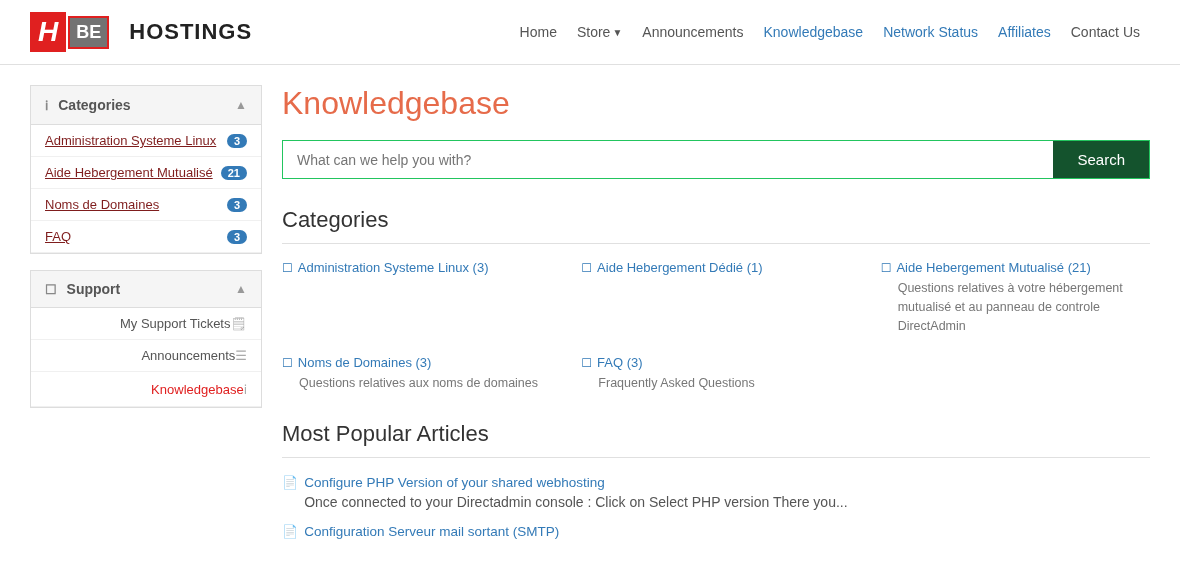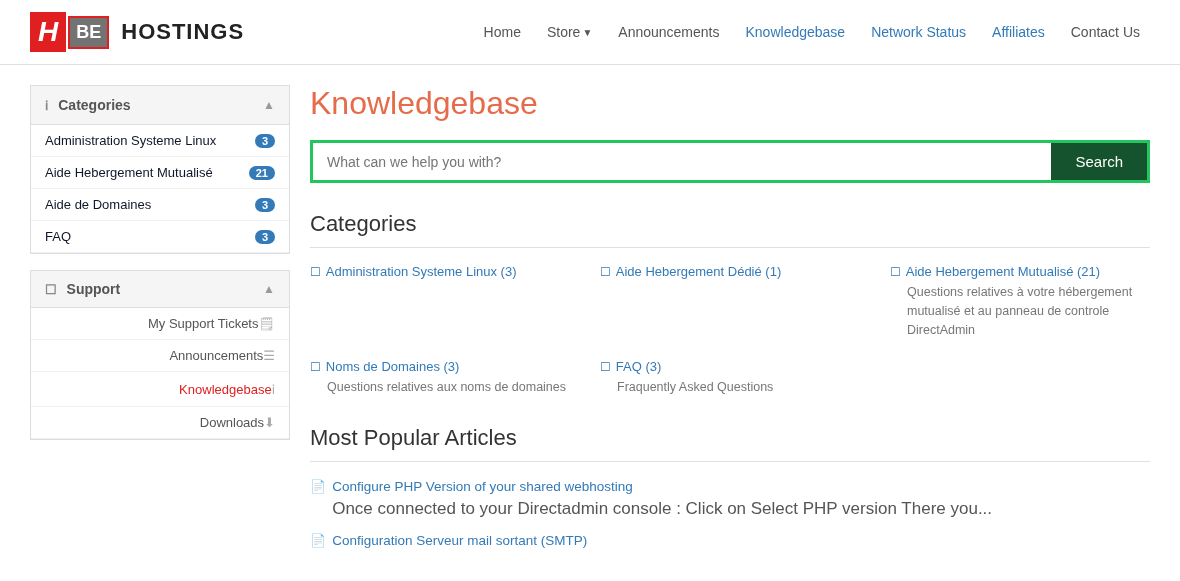--- a/index.html
+++ b/index.html
@@ -34,26 +34,25 @@
       font-weight: 900;
       font-size: 18px;
       padding: 4px 6px;
       border: 2px solid #e02020;
     }
     .logo-text {
       font-weight: 900;
       font-size: 22px;
       color: #222;
       letter-spacing: 1px;
-      margin-left: 12px;
+      margin-left: 20px;
     }
     nav {
       display: flex;
       align-items: center;
-      gap: 6px;
     }
     nav a {
       text-decoration: none;
       color: #555;
       padding: 6px 10px;
       font-size: 14px;
     }
     .nav-store {
       display: flex;
       align-items: center;
@@ -68,21 +67,21 @@
     
     .main-container {
       display: flex;
       padding: 20px 30px;
       gap: 20px;
       max-width: 1180px;
     }
 
     
     .sidebar {
-      width: 260px;
+      width: 232px;
       flex-shrink: 0;
     }
     .sidebar-section {
       border: 1px solid #ddd;
       margin-bottom: 16px;
       background: #fff;
     }
     .sidebar-section-header {
       background: #f5f5f5;
       padding: 10px 14px;
@@ -104,21 +103,21 @@
     }
     .sidebar-item {
       display: flex;
       align-items: center;
       justify-content: space-between;
       padding: 8px 14px;
       border-bottom: 1px solid #f0f0f0;
       cursor: pointer;
       color: #337ab7;
     }
-    .sidebar-item .label { color: #0f172a; font-size: 13px; }
+    .sidebar-item .label { color: #7f1d1d; font-size: 13px; text-decoration: underline; }
     .sidebar-item .badge {
       background: #337ab7;
       color: #fff;
       border-radius: 10px;
       padding: 1px 7px;
       font-size: 11px;
       font-weight: bold;
     }
     .sidebar-item .badge.orange { background: #e8820c; }
     .sidebar-support-item {
@@ -142,21 +141,21 @@
       font-size: 32px;
       color: #e66b4a;
       font-weight: 400;
       margin-bottom: 18px;
     }
 
     
     .search-bar {
       display: flex;
       margin-bottom: 28px;
-      border: 3px solid #22c55e;
+      border: 1px solid #22c55e;
     }
     .search-input {
       flex: 1;
       padding: 10px 14px;
       font-size: 14px;
       border: none;
       outline: none;
       color: #999;
     }
     .search-button {
@@ -224,21 +223,21 @@
       flex-shrink: 0;
     }
     .article-content {}
     .article-content a {
       color: #337ab7;
       text-decoration: none;
       font-size: 13.5px;
     }
     .article-content p {
       color: #555;
-      font-size: 17px;
+      font-size: 14px;
       margin-top: 2px;
       line-height: 1.5;
     }
   </style>
 </head>
 <body>
 
 <div class="header">
   <div class="logo">
     <span class="logo-h">H</span>
@@ -274,21 +273,21 @@
       <div>
         <div class="sidebar-item">
           <span class="label">Administration Systeme Linux</span>
           <span class="badge">3</span>
         </div>
         <div class="sidebar-item">
           <span class="label">Aide Hebergement Mutualisé</span>
           <span class="badge">21</span>
         </div>
         <div class="sidebar-item">
-          <span class="label">Aide de Domaines</span>
+          <span class="label">Noms de Domaines</span>
           <span class="badge">3</span>
         </div>
         <div class="sidebar-item">
           <span class="label">FAQ</span>
           <span class="badge">3</span>
         </div>
       </div>
     </div>
 
     <div class="sidebar-section">
@@ -304,24 +303,20 @@
         <span class="s-icon">🗒</span>
       </div>
       <div class="sidebar-support-item">
         <span>Announcements</span>
         <span class="s-icon">☰</span>
       </div>
       <div class="sidebar-support-item active">
         <span>Knowledgebase</span>
         <span class="s-icon">ℹ</span>
       </div>
-      <div class="sidebar-support-item">
-        <span>Downloads</span>
-        <span class="s-icon">⬇</span>
-      </div>
     </div>
 
   </aside>
 
   <main class="main-content">
     <h1 class="page-title">Knowledgebase</h1>
 
     <div class="search-bar">
       <input class="search-input" type="text" placeholder="What can we help you with?" style="">
       <button class="search-button">Search</button>

